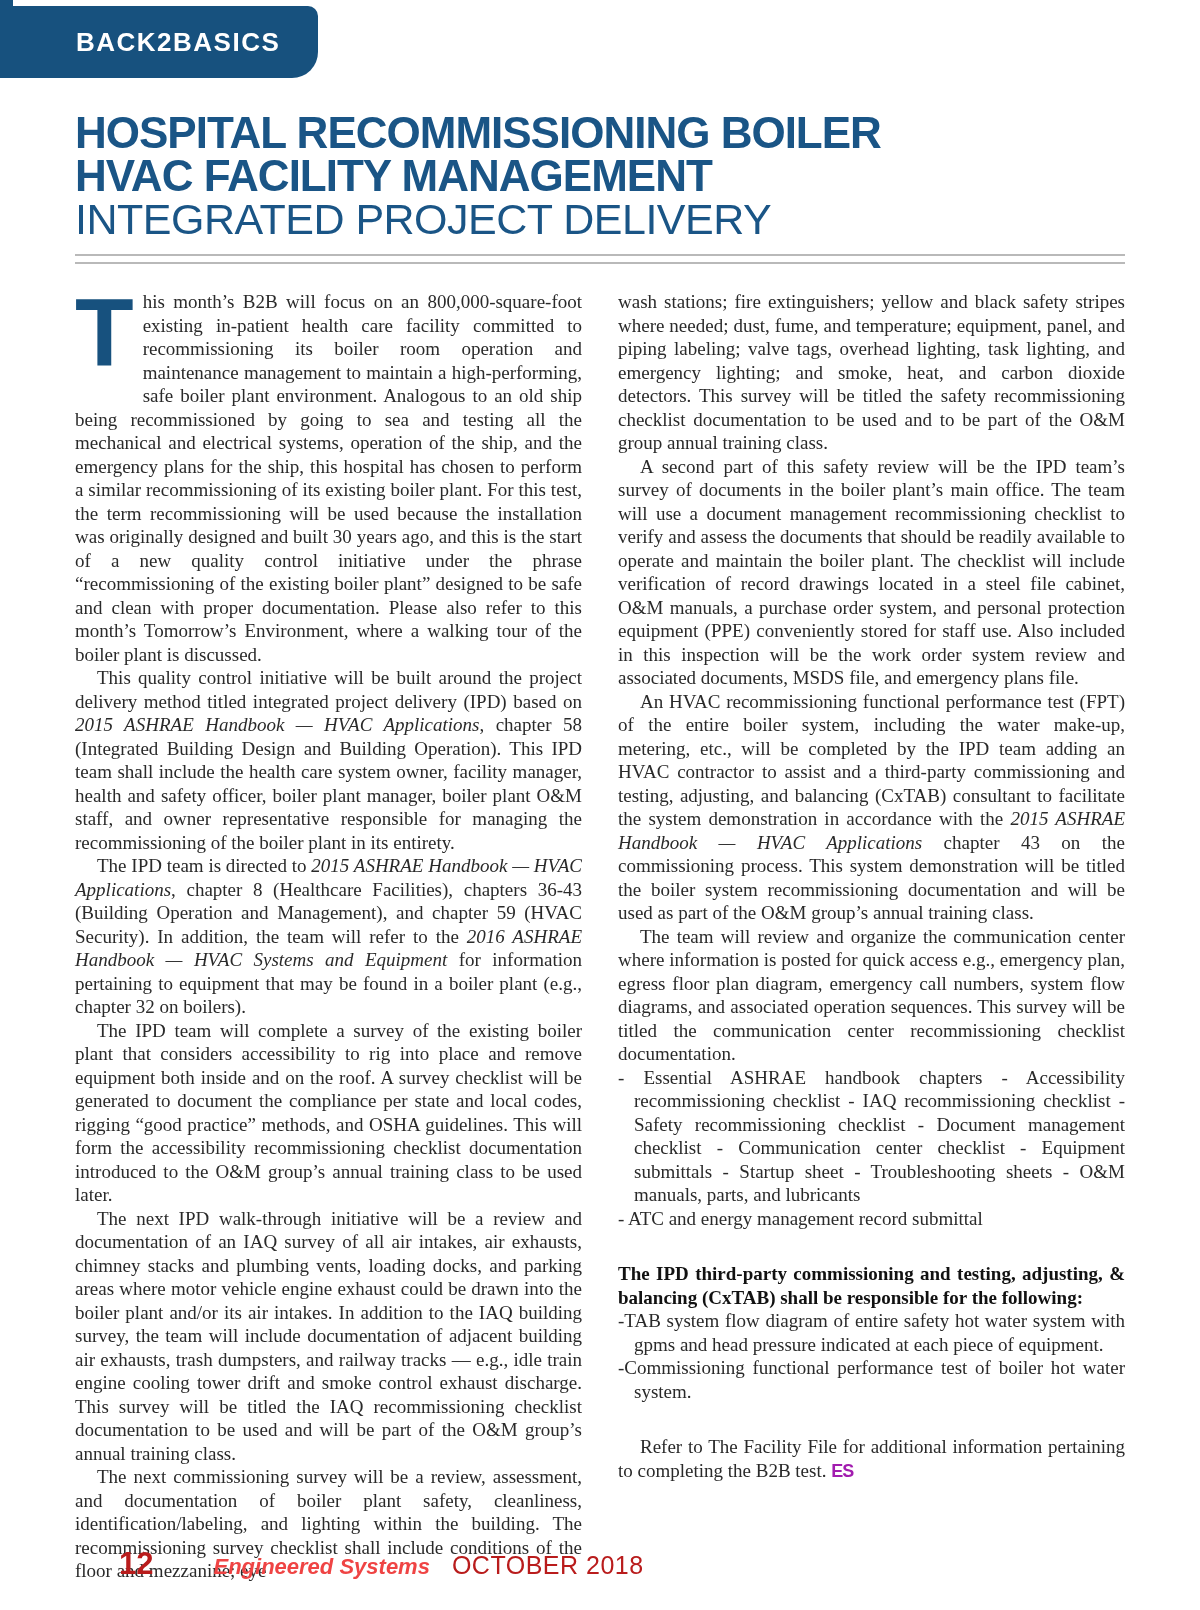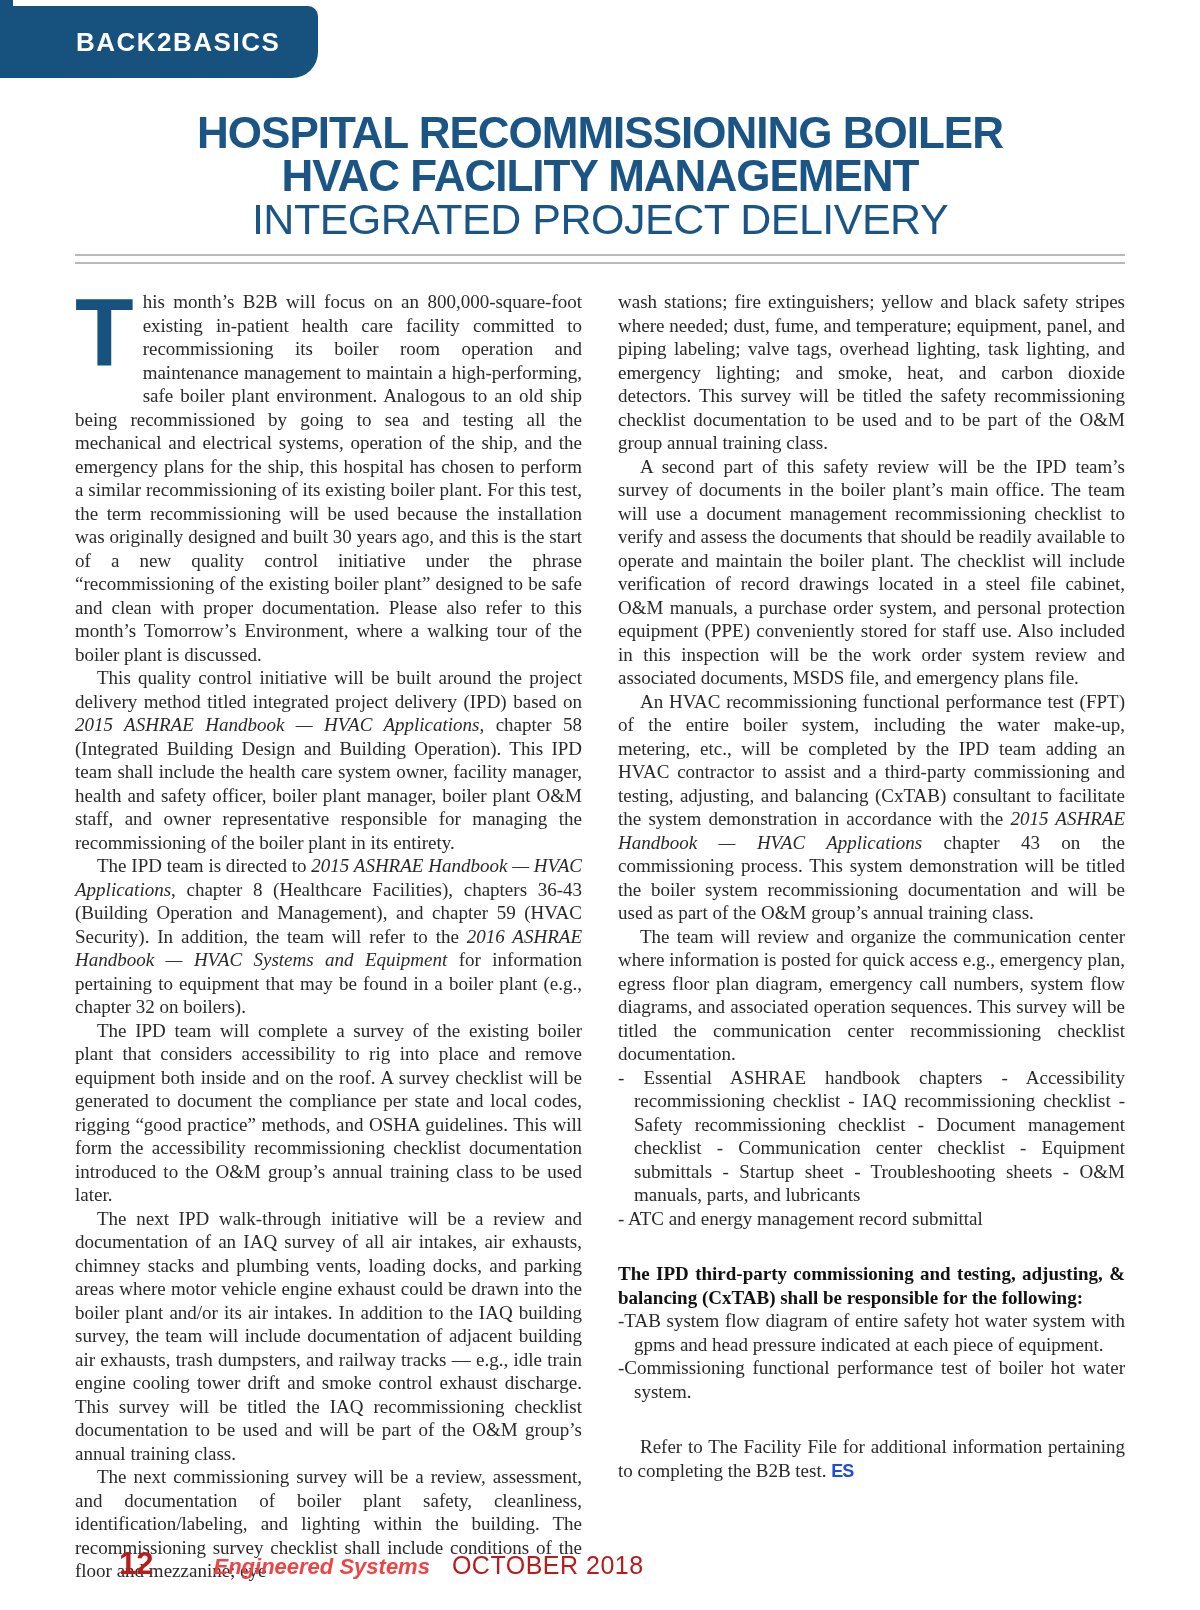--- a/index.html
+++ b/index.html
@@ -7,42 +7,42 @@
           font-family:"Liberation Serif","DejaVu Serif",serif; }
 
   
   .corner-chip { position:absolute; left:0; top:0; width:13px; height:11px; background:var(--accent,#17517E); }
   .badge { position:absolute; left:0; top:6px; width:318px; height:72px; background:var(--accent,#17517E);
            border-radius:0 10px 26px 0; display:flex; align-items:center; }
   .badge-label { color:#ffffff; font-family:"Liberation Sans","DejaVu Sans",sans-serif; font-weight:bold;
                  font-size:26px; letter-spacing:1.5px; padding-left:76px; }
 
   
-  .title-wrap { position:absolute; top:111px; left:75px; width:1050px; text-align:center;
+  .title-wrap { position:absolute; top:111px; left:75px; width:1050px; text-align:left;
                 color:var(--title,#1A5586); font-family:"Liberation Sans","DejaVu Sans",sans-serif; }
   .title-main { font-weight:bold; font-size:44px; line-height:43px; letter-spacing:-1px; }
   .title-sub  { font-weight:normal; font-size:43px; line-height:44px; letter-spacing:-0.5px; }
 
   
   .rule { position:absolute; left:75px; width:1050px; height:0; border-top:2px solid #b9b9b9; }
   .rule-1 { top:254px; }
   .rule-2 { top:262px; }
 
   
   .columns { position:absolute; top:290px; left:75px; width:1050px; display:flex; gap:36px; }
   .col { width:507px; font-size:19px; line-height:23.5px; text-align:justify; color:#2a2a2a; }
   .para { margin:0; }
   .indent { text-indent:22px; }
   .bold-para { font-weight:bold; color:#111111; }
   .hang { padding-left:16px; text-indent:-16px; }
   .gap-sm { margin-top:10px; }
   .gap-lg { margin-top:32px; }
   .it { font-style:italic; }
   .endmark { font-family:"Liberation Sans","DejaVu Sans",sans-serif; font-weight:bold; font-size:18px;
-             letter-spacing:-1px; color:#1d4ed8; }
+             letter-spacing:-1px; color:#a21caf; }
 
   .dropcap { float:left; color:var(--accent,#17517E); font-family:"Liberation Sans","DejaVu Sans",sans-serif;
              font-weight:bold; font-size:96px; line-height:80px; height:92px; margin:3px 9px 0 0; }
 
   
   .footer { position:absolute; left:75px; top:1546px; width:1050px; display:flex; align-items:baseline;
             font-family:"Liberation Sans","DejaVu Sans",sans-serif; }
   .page-num { font-size:31px; font-weight:bold; color:#b91c1c;margin-left:44px; }
   .mag-name { margin-left:60px; font-size:22px; font-weight:bold; color:#ef4444;font-style:italic; }
   .issue { margin-left:22px; font-size:25px; color:#b91c1c; letter-spacing:0.5px; }

